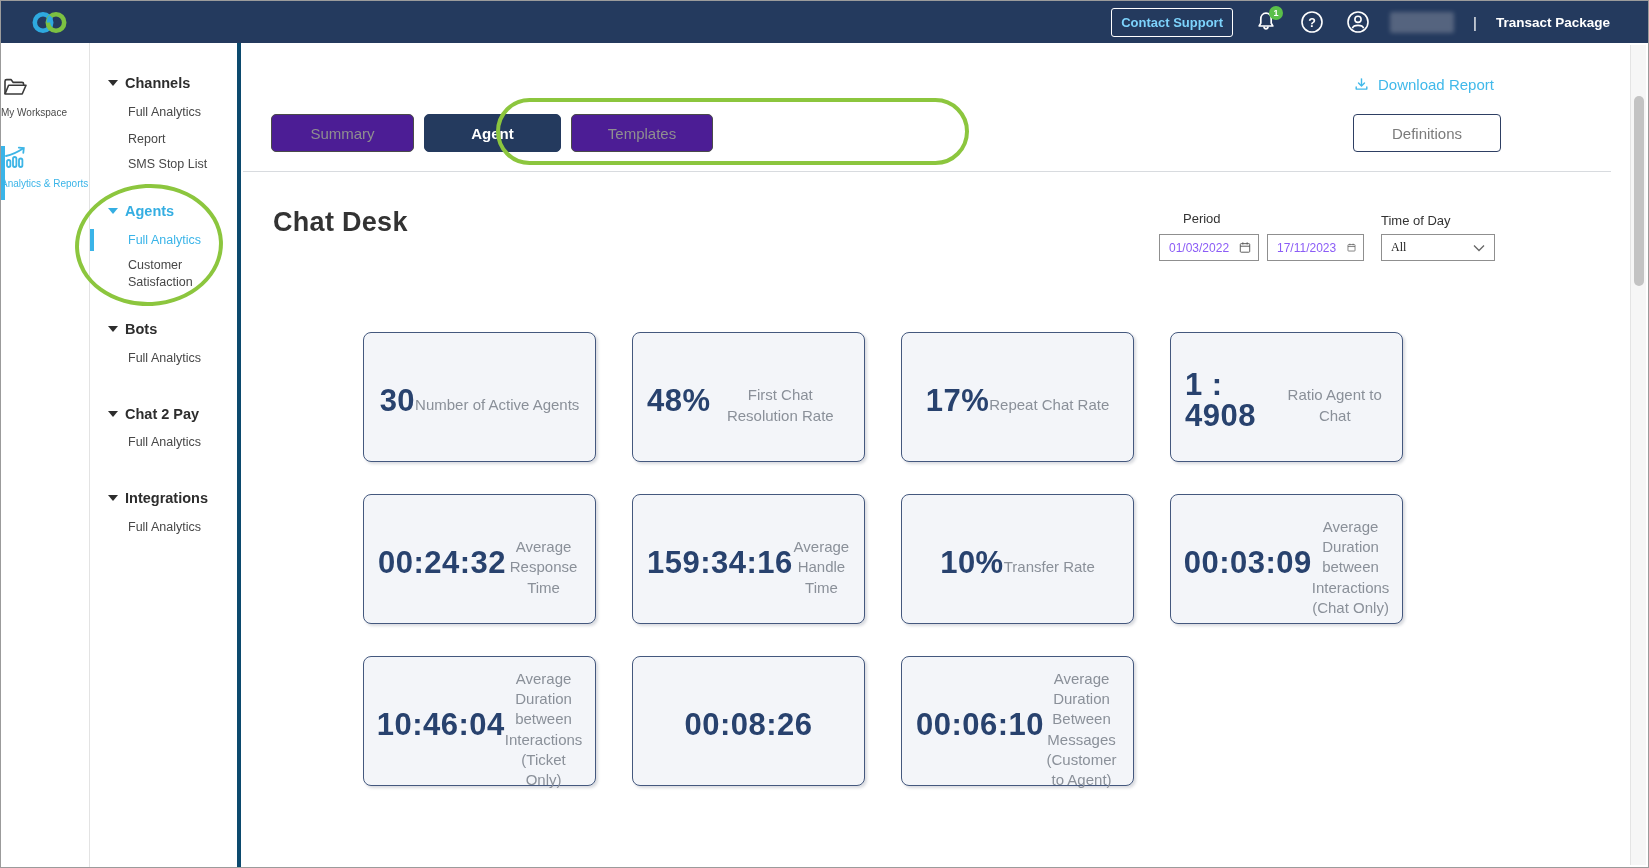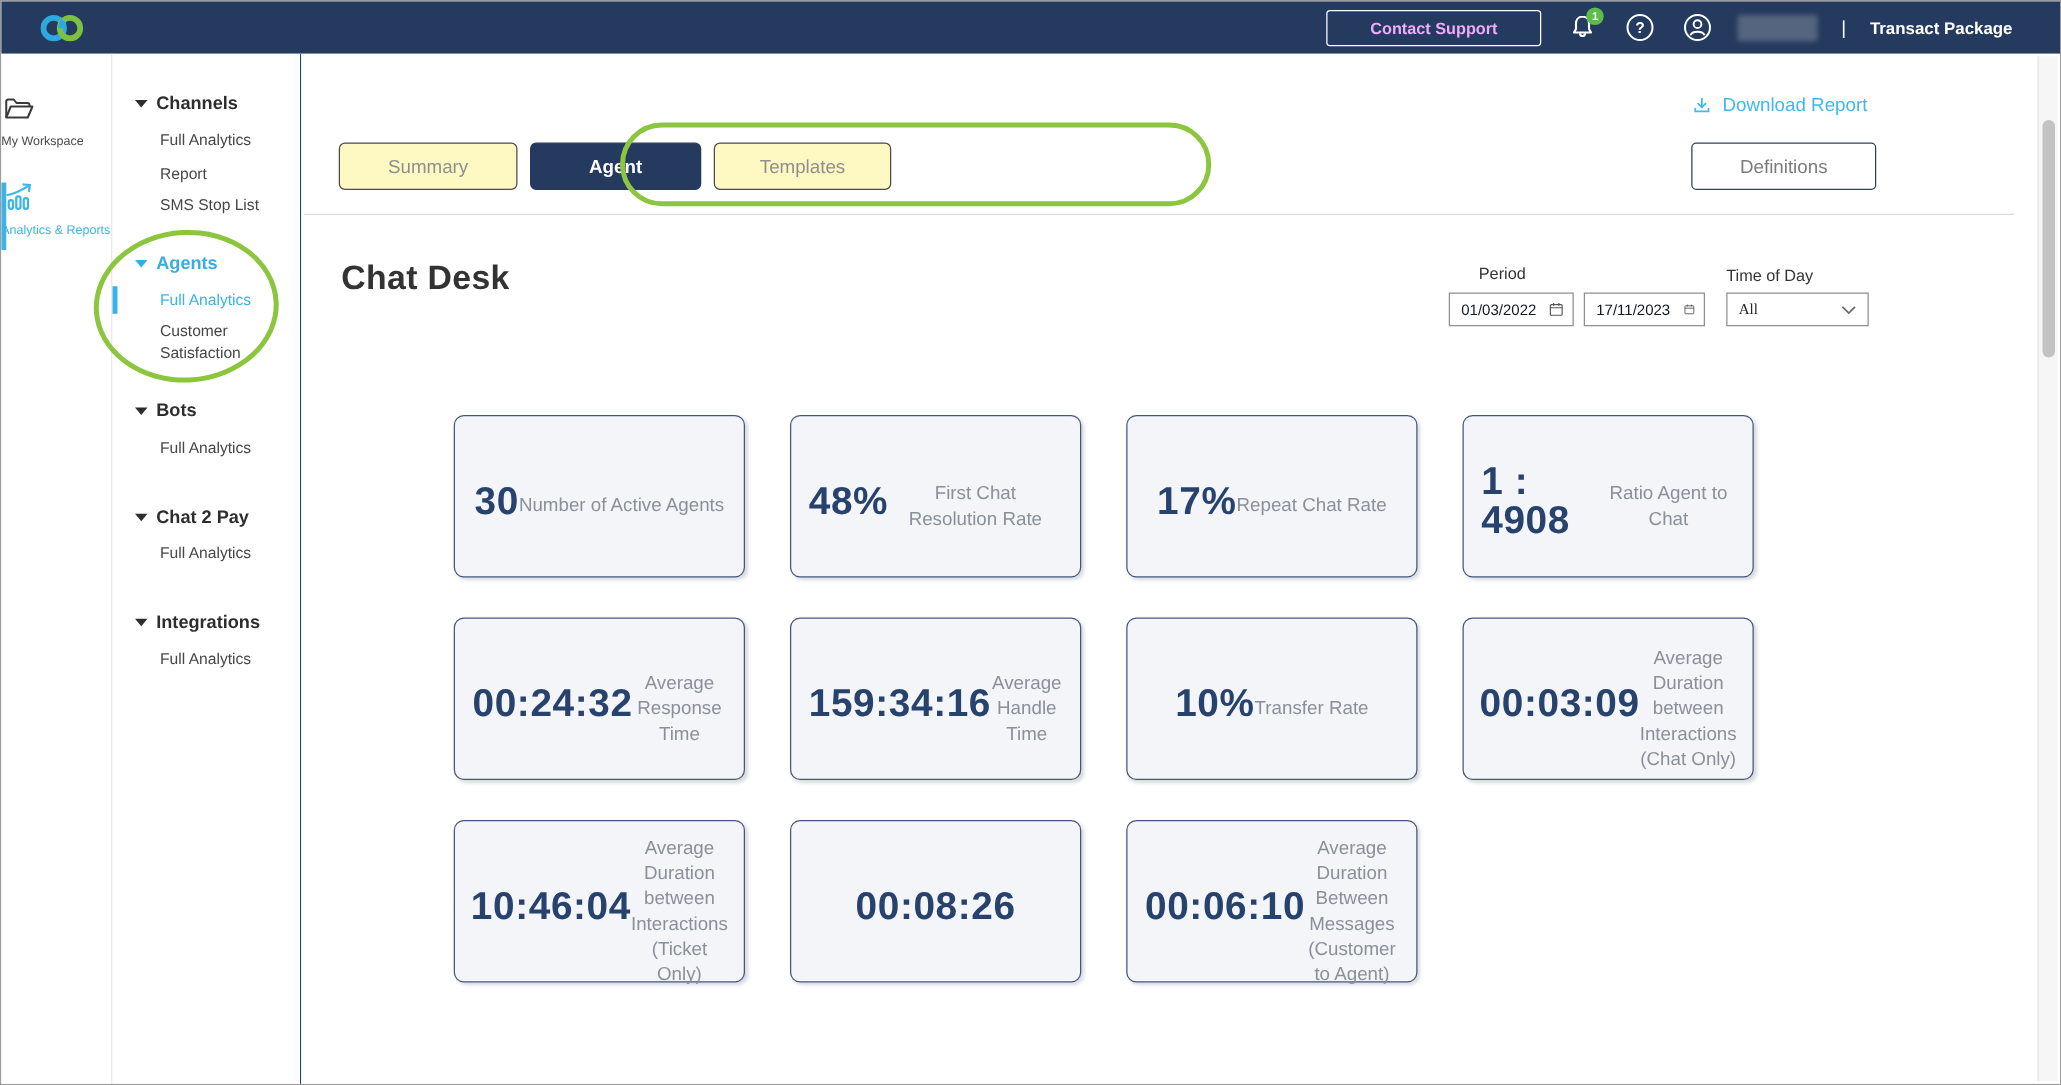--- a/index.html
+++ b/index.html
@@ -6,59 +6,59 @@
   html,body { background:#e8e8e8; }
   body { font-family:"Liberation Sans", sans-serif; }
   .window { position:relative; width:1649px; height:868px; background:#fff;
             border:1px solid #9b9b9b; overflow:hidden; }
 
   
   .topbar { position:absolute; left:0; top:0; width:100%; height:42px; background:#243A5E;
             display:flex; align-items:center; padding:0 38px 0 28px; }
   .logo { display:flex; align-items:center; }
   .topbar-right { margin-left:auto; display:flex; align-items:center; gap:19px; }
-  .btn-contact { background:transparent; color:#f0abfc; font:bold 13px "Liberation Sans",sans-serif;
-                 border:1px solid #fff; border-radius:3px; padding:6px 34px; cursor:pointer; }
+  .btn-contact { background:transparent; color:#7dd3fc; font:bold 13px "Liberation Sans",sans-serif;
+                 border:1px solid #fff; border-radius:3px; padding:6px 9px; cursor:pointer; }
   .tb-icon { position:relative; width:27px; height:27px; display:flex; align-items:center; justify-content:center; cursor:pointer; }
   .badge { position:absolute; top:-3px; right:-4px; width:14px; height:14px; border-radius:50%;
            background:#5ABF49; color:#fff; font-size:9px; font-weight:bold;
            display:flex; align-items:center; justify-content:center; }
   .redacted { width:64px; height:21px; border-radius:2px; background:#7e879a; opacity:.55; filter:blur(2px); }
   .pkg-sep { color:#fff; font-size:15px; font-weight:300; }
   .pkg { color:#fff; font-size:13.5px; font-weight:bold; white-space:nowrap; }
 
   
   .rail { position:absolute; left:0; top:42px; width:89px; height:826px; background:#fff;
           border-right:1px solid #e3e3e3; }
   .rail-item { position:absolute; left:0; width:89px; text-align:left; cursor:pointer; }
   .rail-item .lbl { display:block; font-size:10px; line-height:1.25; color:#4a4a4a; margin-top:4px; }
   .rail-item.active .lbl { color:#3AB4E8; }
   .rail-active-bar { position:absolute; left:0; top:103px; width:4px; height:54px; background:#3AB4E8; }
 
   
   .nav { position:absolute; left:89px; top:42px; width:151px; height:826px; background:#fff;
-         border-right:1px solid #0c4a6e; }
+         border-right:4px solid #0c4a6e; }
   .nav-h { position:absolute; left:18px; display:flex; align-items:center; gap:7px;
            font-size:14.5px; font-weight:bold; color:#2d2d2d; cursor:pointer; white-space:nowrap; }
   .nav-h.cyan { color:#35AEE2; }
   .caret { width:0; height:0; border-left:5px solid transparent; border-right:5px solid transparent;
            border-top:6px solid currentColor; }
   .nav-i { position:absolute; left:38px; width:102px; font-size:12.5px; color:#474747;
            line-height:1.35; cursor:pointer; }
   .nav-i.cyan { color:#3AB4E8; }
   .nav-active-bar { position:absolute; left:0; top:186px; width:4px; height:22px; background:#3AB4E8; }
   .nh0{top:32px}.ni0a{top:61px}.ni0b{top:88px}.ni0c{top:113px}
   .nh1{top:160px}.ni1a{top:189px}.ni1b{top:214px}
   .nh2{top:278px}.ni2a{top:307px}
   .nh3{top:363px}.ni3a{top:391px}
   .nh4{top:447px}.ni4a{top:476px}
 
   
   .main { position:absolute; left:240px; top:42px; width:1409px; height:826px; background:#fff; }
-  .tab { position:absolute; top:71px; height:38px; border-radius:5px; background:#fef9c3;
+  .tab { position:absolute; top:71px; height:38px; border-radius:5px; background:#4c1d95;
          border:1px solid #4a4a4a; color:#8f8f8f; font-size:15px;
          display:flex; align-items:center; justify-content:center; cursor:pointer; }
   .tab.active { background:#243A5E; border-color:#243A5E; color:#fff; font-weight:bold; }
   .tab-summary { left:30px; width:143px; }
   .tab-agent { left:183px; width:137px; }
   .tab-templates { left:330px; width:142px; }
   .dl-link { position:absolute; left:1112px; top:33px; display:flex; align-items:center; gap:8px;
              color:#41B9EA; font-size:15px; cursor:pointer; }
   .btn-definitions { position:absolute; left:1112px; top:71px; width:148px; height:38px;
                      background:#fff; border:1px solid #2e3f63; border-radius:4px;
@@ -66,21 +66,21 @@
   .divider { position:absolute; left:2px; top:128px; width:1368px; height:1px; background:#d8dbdf; }
   .page-title { position:absolute; left:32px; top:164px; font-size:27px; color:#333; letter-spacing:.3px; }
 
   .flt-label { position:absolute; font-size:13px; color:#333; }
   .lbl-period { left:918px; top:168px;margin-left:24px; }
   .lbl-tod { left:1140px; top:170px; }
   .date-box { position:absolute; top:191px; height:27px; border:1px solid #8f8f8f; background:#fff;
               display:flex; align-items:center; padding:0 7px 0 9px; gap:6px; cursor:text; }
   .date-from { left:918px; width:100px; }
   .date-to { left:1026px; width:97px; }
-  .date-box input { border:0; outline:0; width:64px; font-size:12px; color:#0f172a;
+  .date-box input { border:0; outline:0; width:64px; font-size:12px; color:#8b5cf6;
                     font-family:"Liberation Sans",sans-serif; }
   .cal { margin-left:auto; }
   .select-box { position:absolute; left:1140px; top:191px; width:114px; height:27px;
                 border:1px solid #8f8f8f; background:#fff; display:flex; align-items:center;
                 padding:0 9px; font-size:12px; color:#222; cursor:pointer;font-family:Liberation Serif, serif; }
   .select-box svg { margin-left:auto; }
 
   .cards { position:absolute; left:122px; top:289px; display:grid;
            grid-template-columns:repeat(4,233px); grid-auto-rows:130px; column-gap:36px; row-gap:32px; }
   .card { background:#F3F5F9; border:1px solid #44587E; border-radius:8px;

